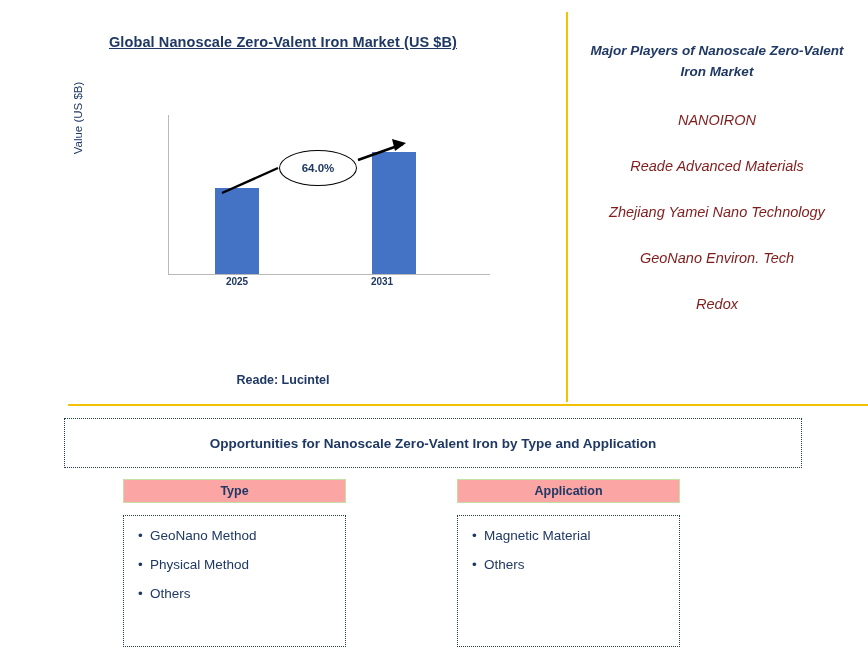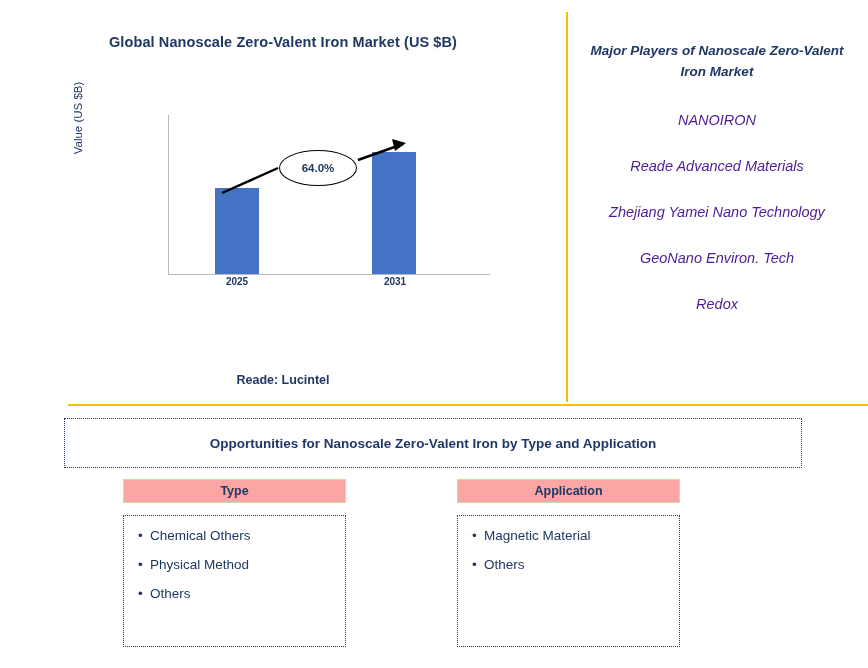--- a/index.html
+++ b/index.html
@@ -32,20 +32,21 @@
   .chart-title {
     position: absolute;
     left: 0;
     top: 34px;
     width: 566px;
     text-align: center;
     font-size: 14.5px;
     font-weight: bold;
     color: #1F3864;
     letter-spacing: 0.1px;
+    text-decoration: underline;
   }
   .y-axis-label {
     position: absolute;
     left: -2px;
     top: 112px;
     width: 160px;
     text-align: center;
     font-size: 11.5px;
     color: #1F3864;
     transform: rotate(-90deg);
@@ -88,21 +89,21 @@
   .x-tick {
     position: absolute;
     top: 276px;
     font-size: 10px;
     font-weight: bold;
     color: #1F3864;
     text-align: center;
     width: 70px;
   }
   .tick1 { left: 202px; }
-  .tick2 { left: 360px; }
+  .tick2 { left: 347px; }
 
   .cagr-bubble {
     position: absolute;
     left: 279px;
     top: 150px;
     width: 76px;
     height: 34px;
     border: 1.2px solid #000000;
     border-radius: 50%;
     background: #ffffff;
@@ -173,21 +174,21 @@
   }
   .players-list {
     position: absolute;
     left: 6px;
     top: 108px;
     width: 290px;
     text-align: center;
   }
   .player-item {
     font-size: 14.5px;
-    color: #4c1d95;
+    color: #7f1d1d;
     line-height: 24px;
     margin-bottom: 22px;
   }
 
   
   .opportunities-box {
     position: absolute;
     left: 64px;
     top: 418px;
     width: 736px;
@@ -288,21 +289,21 @@
     </div>
   </div>
 
   <div class="opportunities-box">
     <div class="opportunities-text">Opportunities for Nanoscale Zero-Valent Iron by Type and Application</div>
   </div>
 
   <div class="col col-type">
     <div class="col-header">Type</div>
     <div class="col-body">
-      <div class="bullet">Chemical Others</div>
+      <div class="bullet">GeoNano Method</div>
       <div class="bullet">Physical Method</div>
       <div class="bullet">Others</div>
     </div>
   </div>
 
   <div class="col col-app">
     <div class="col-header">Application</div>
     <div class="col-body">
       <div class="bullet">Magnetic Material</div>
       <div class="bullet">Others</div>

